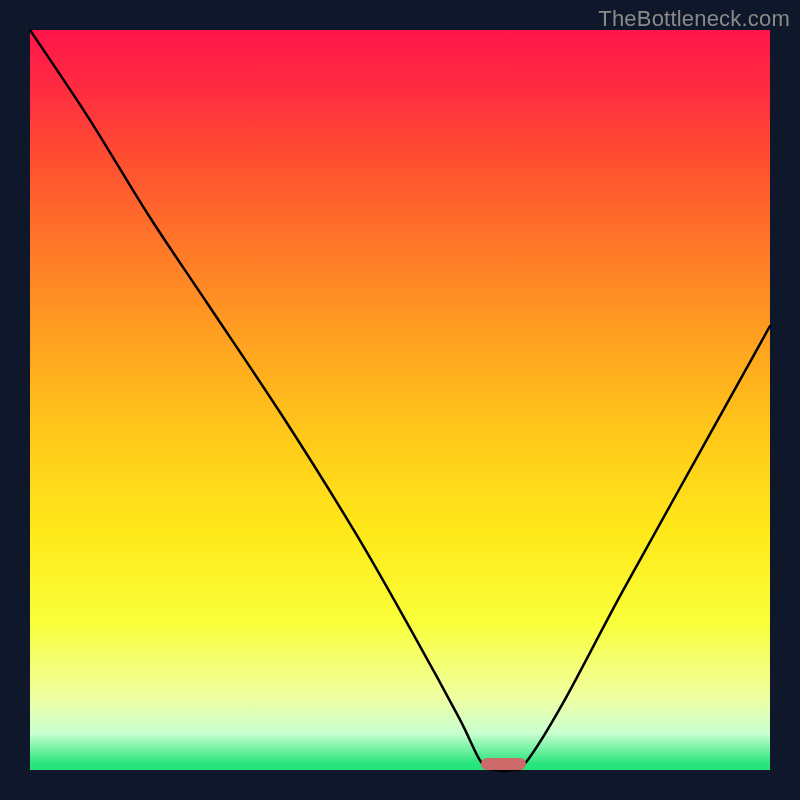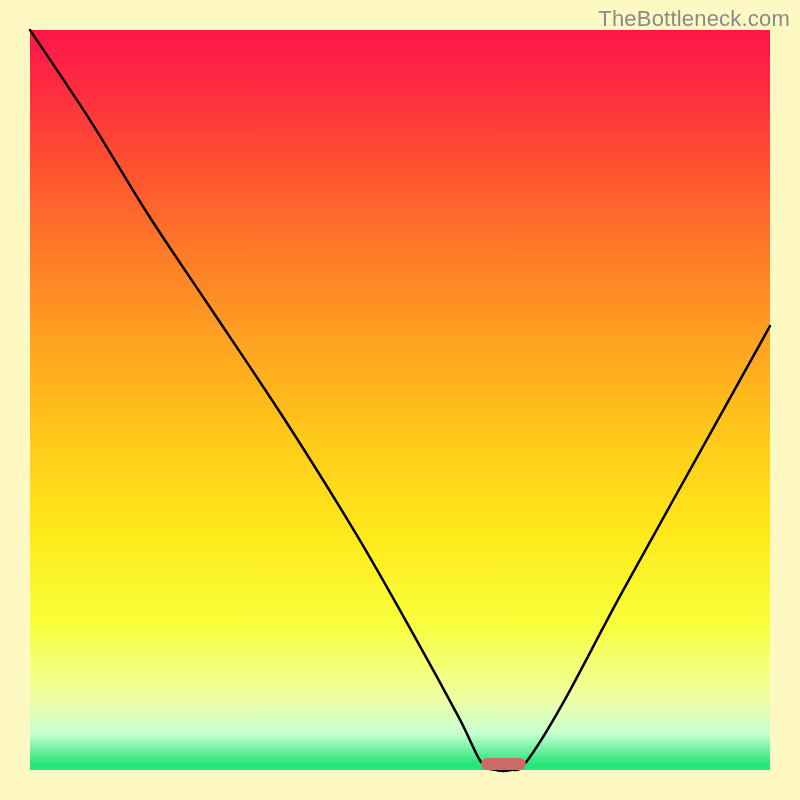--- a/index.html
+++ b/index.html
@@ -7,21 +7,21 @@
     padding: 0;
     width: 800px;
     height: 800px;
     background: #000;
     overflow: hidden;
   }
   .frame {
     position: relative;
     width: 800px;
     height: 800px;
-    background: #fef9c3;
+    background: #0f172a;
   }
   .plot-area {
     position: absolute;
     left: 30px;
     top: 30px;
     width: 740px;
     height: 740px;
     background: linear-gradient(to bottom,
       #ff154a 0%,
       #ff2c40 8%,

